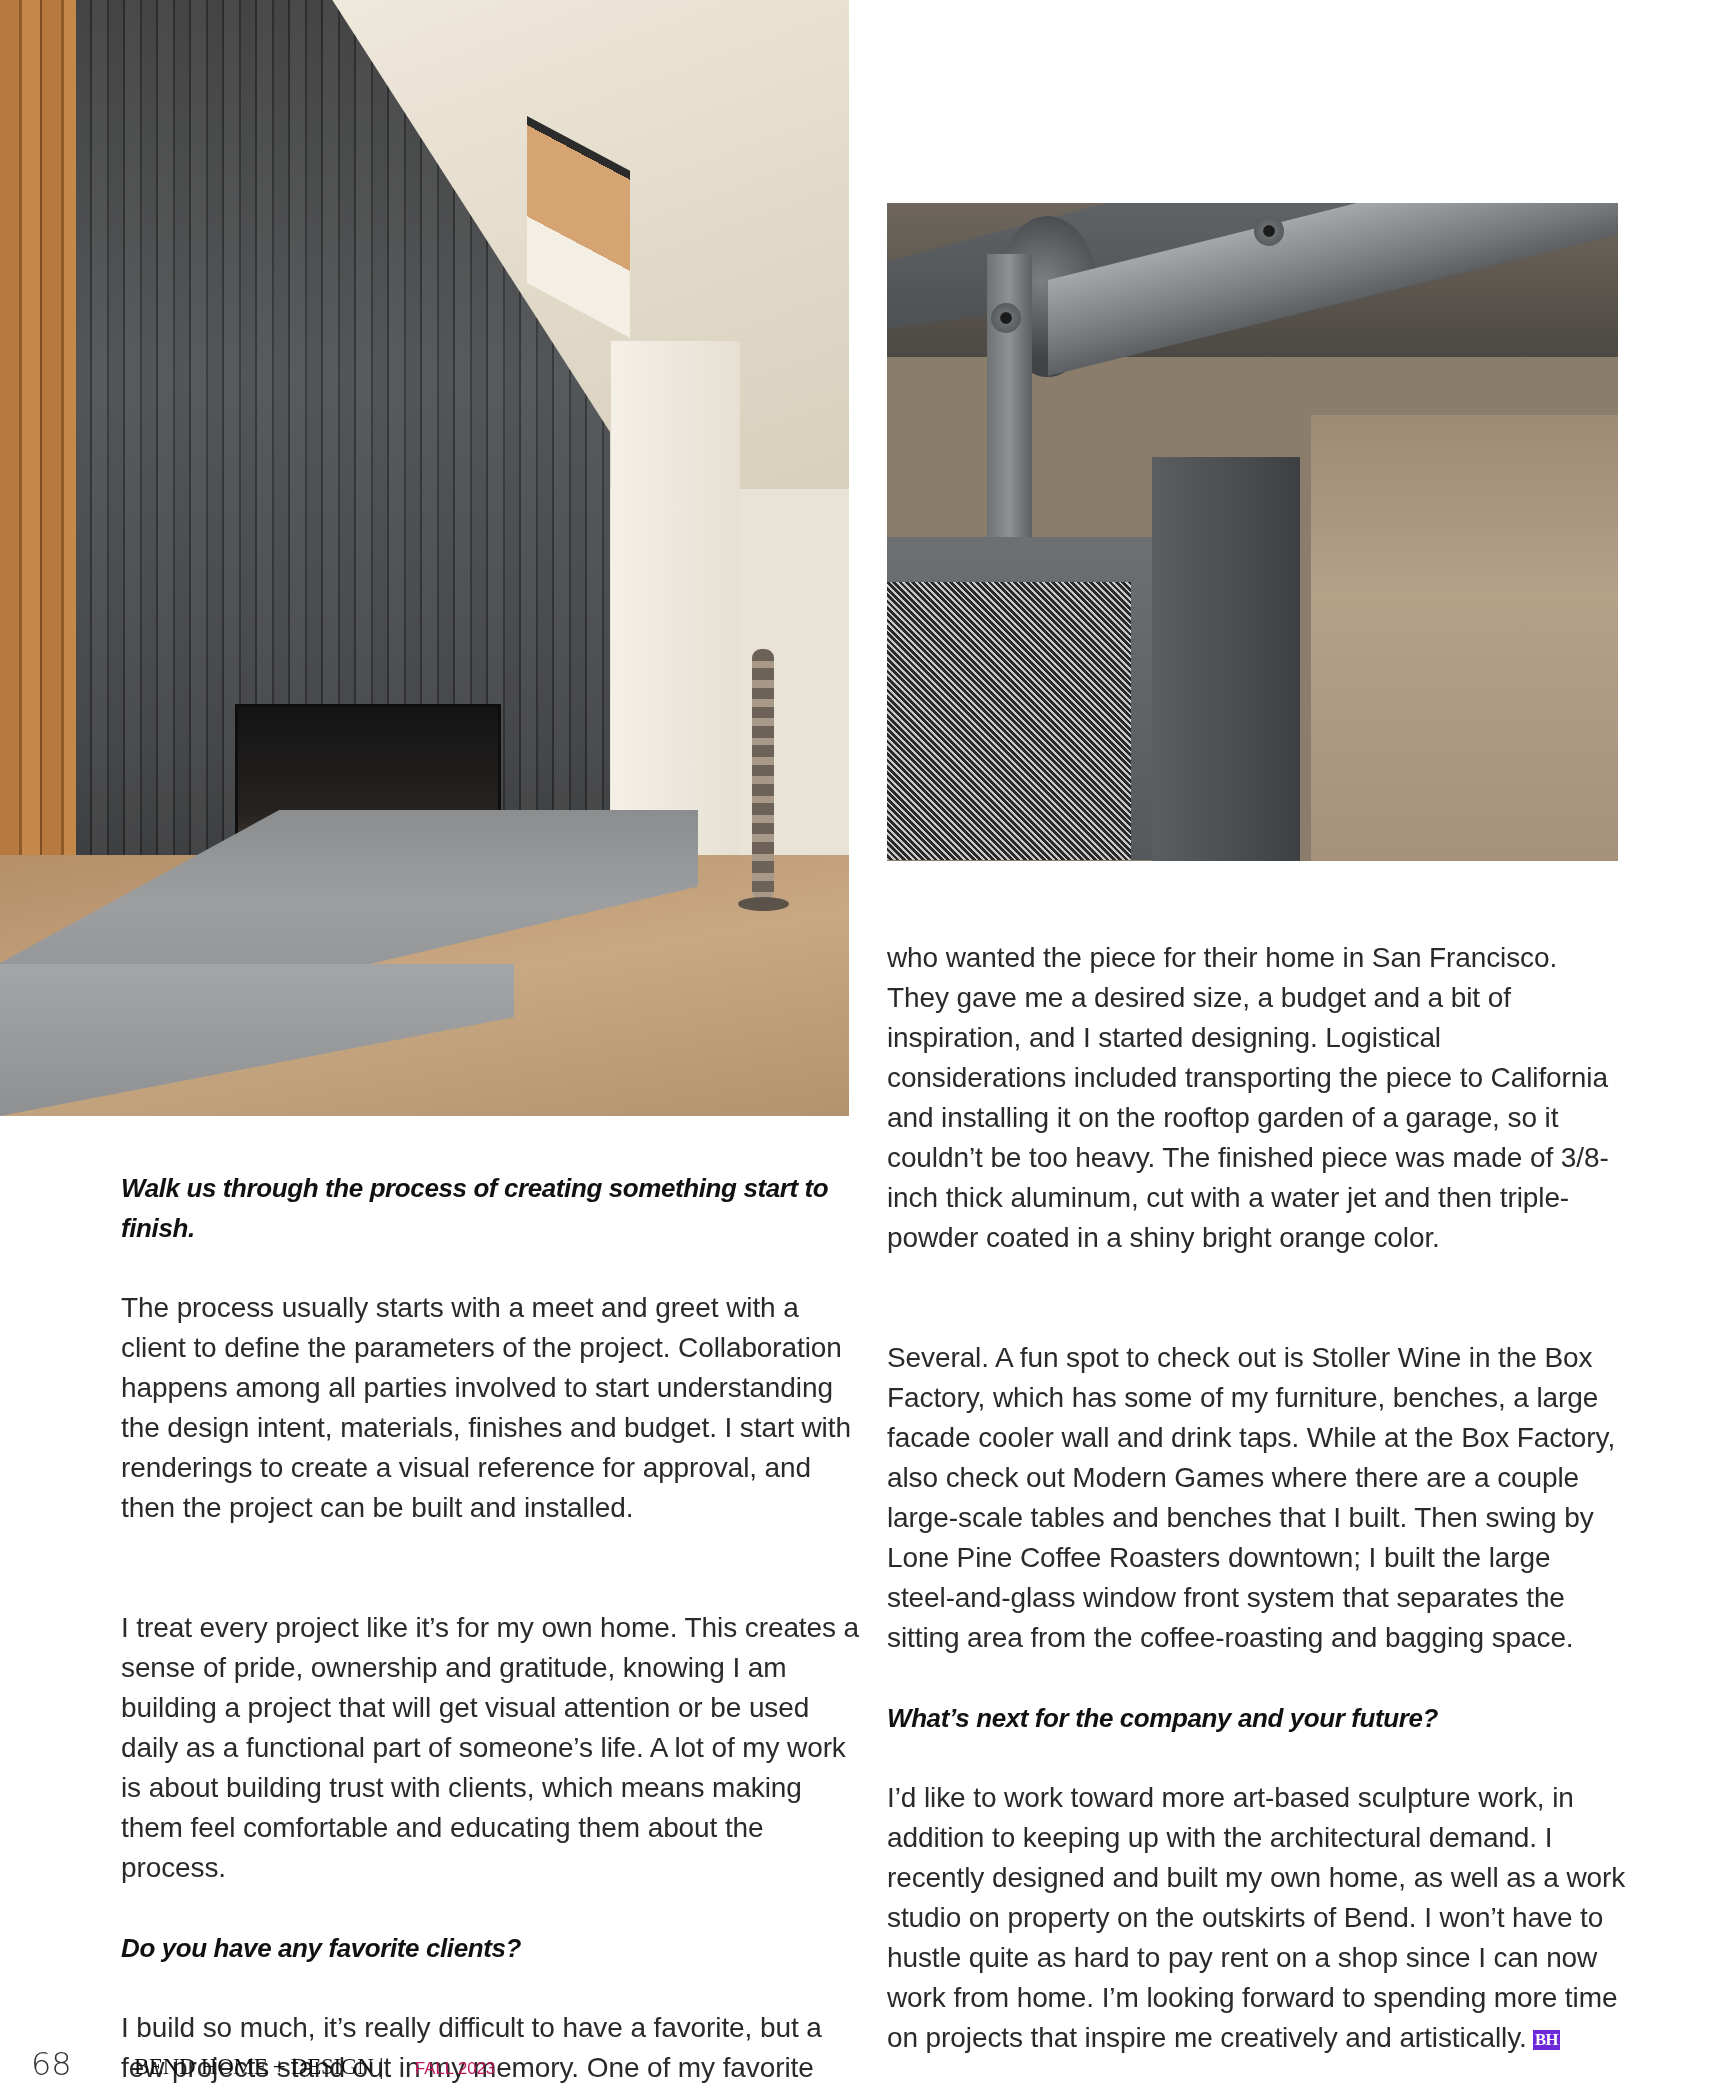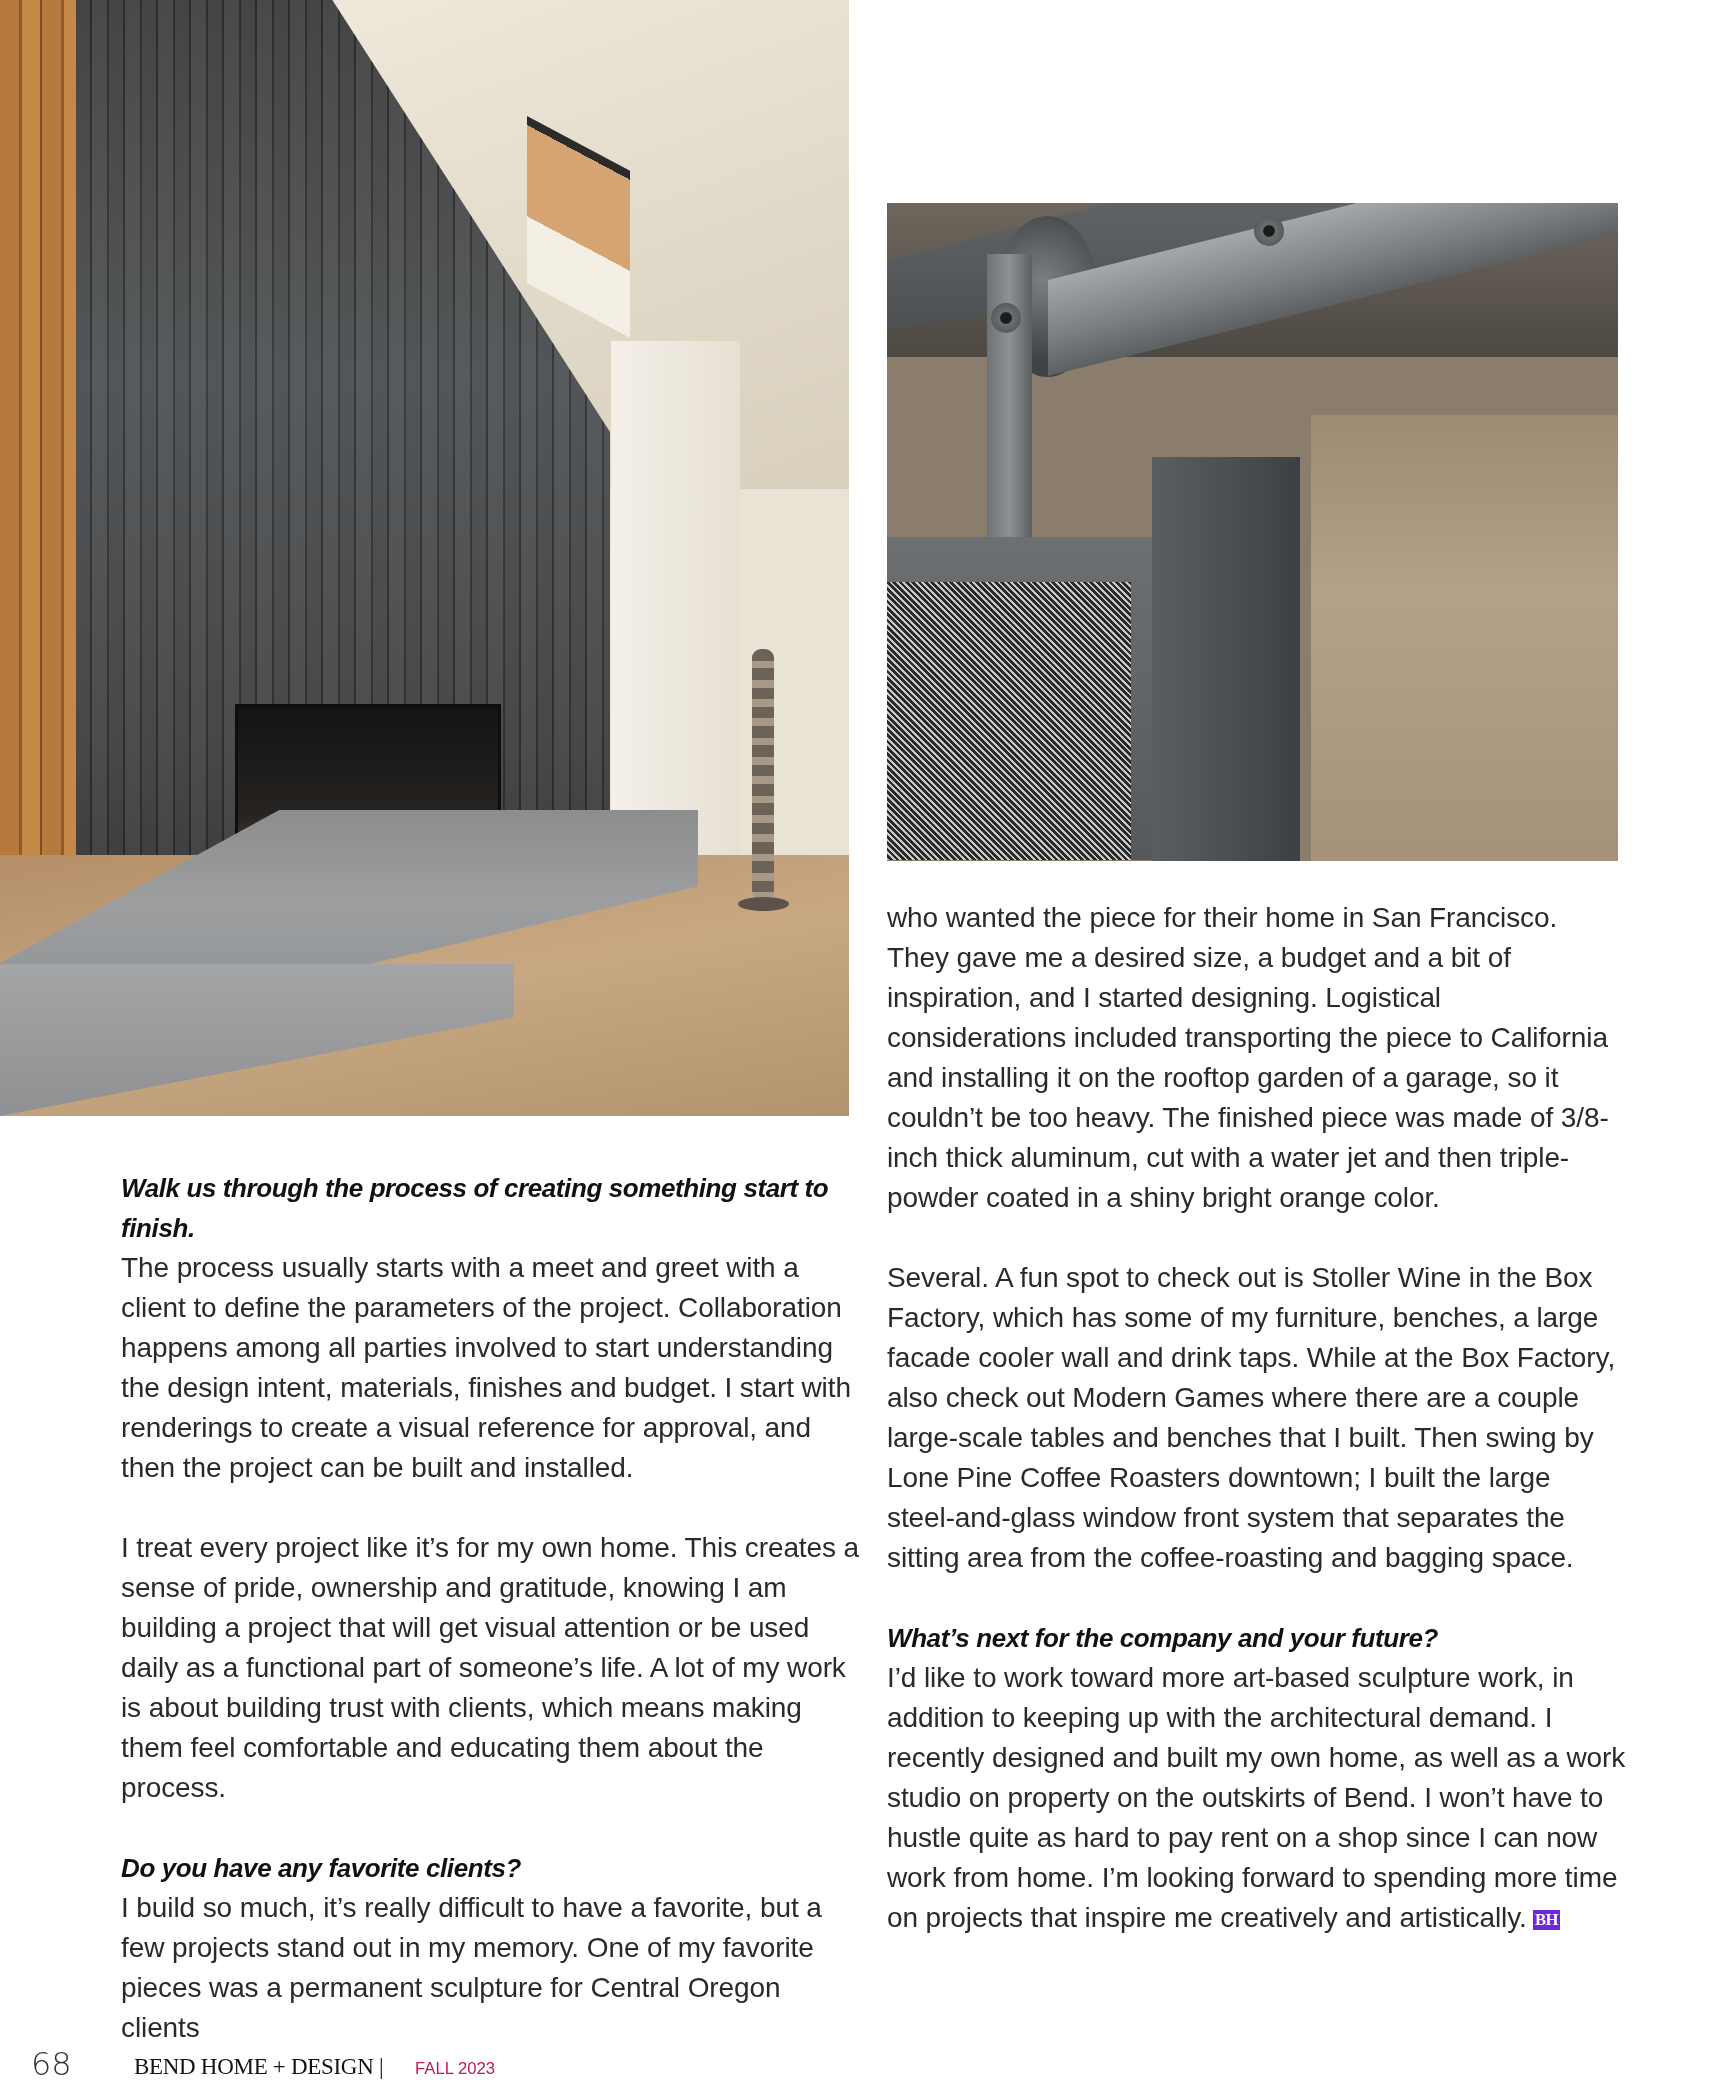--- a/index.html
+++ b/index.html
@@ -36,21 +36,21 @@
   #photo-right .door-frame{position:absolute;left:0;top:334px;width:265px;height:323px;background:linear-gradient(180deg,#6c7073,#55595c);}
   #photo-right .door-post{position:absolute;left:265px;top:254px;width:148px;height:404px;background:linear-gradient(90deg,#5a5e61,#4a4d50 60%,#3d4043);}
   #photo-right .mesh{position:absolute;left:0;top:379px;width:244px;height:278px;
     background:repeating-linear-gradient(45deg,#c9c9c9 0 1.9px,#2a2a2a 1.9px 4.5px),repeating-linear-gradient(-45deg,rgba(200,200,200,0.4) 0 1.9px,rgba(30,30,30,0.4) 1.9px 4.5px);}
 
   
   .col{position:absolute;font-size:28px;line-height:40px;color:#2a2a2a;font-family:"Liberation Sans","DejaVu Sans",sans-serif;font-weight:300;letter-spacing:-0.1px;}
   #col-left{left:121px;top:1168px;width:739px;}
   #col-right{left:887px;top:898px;width:739px;}
   .q{font-style:italic;font-weight:bold;font-size:26px;line-height:40px;color:#111;display:block;letter-spacing:-0.4px;}
-  .a{display:block;}
+  .a{display:block;margin-top:40px;}
   .gap{height:40px;}
   .endmark{display:inline-block;background:#6d28d9;color:#fff;font-family:"Liberation Serif",serif;font-size:16.7px;line-height:19.3px;padding:0.6px 1.9px;vertical-align:1.9px;margin-left:6.4px;font-weight:bold;letter-spacing:-0.6px;}
 
   
   #footer{position:absolute;left:17px;top:2045px;width:1736px;height:39px;}
   #page-num{position:absolute;left:14px;top:0;font-family:"DejaVu Sans",sans-serif;font-weight:200;font-size:32px;line-height:39px;color:#333;}
   #mag-name{position:absolute;left:117px;top:6.4px;font-family:"Liberation Serif",serif;font-size:23px;line-height:32px;color:#111;letter-spacing:-0.3px;}
   #issue{position:absolute;left:354px;top:7.7px;font-family:"Liberation Sans",sans-serif;font-size:16.7px;line-height:32px;color:#be185d;margin-left:44px;}
 </style>
 </head>

